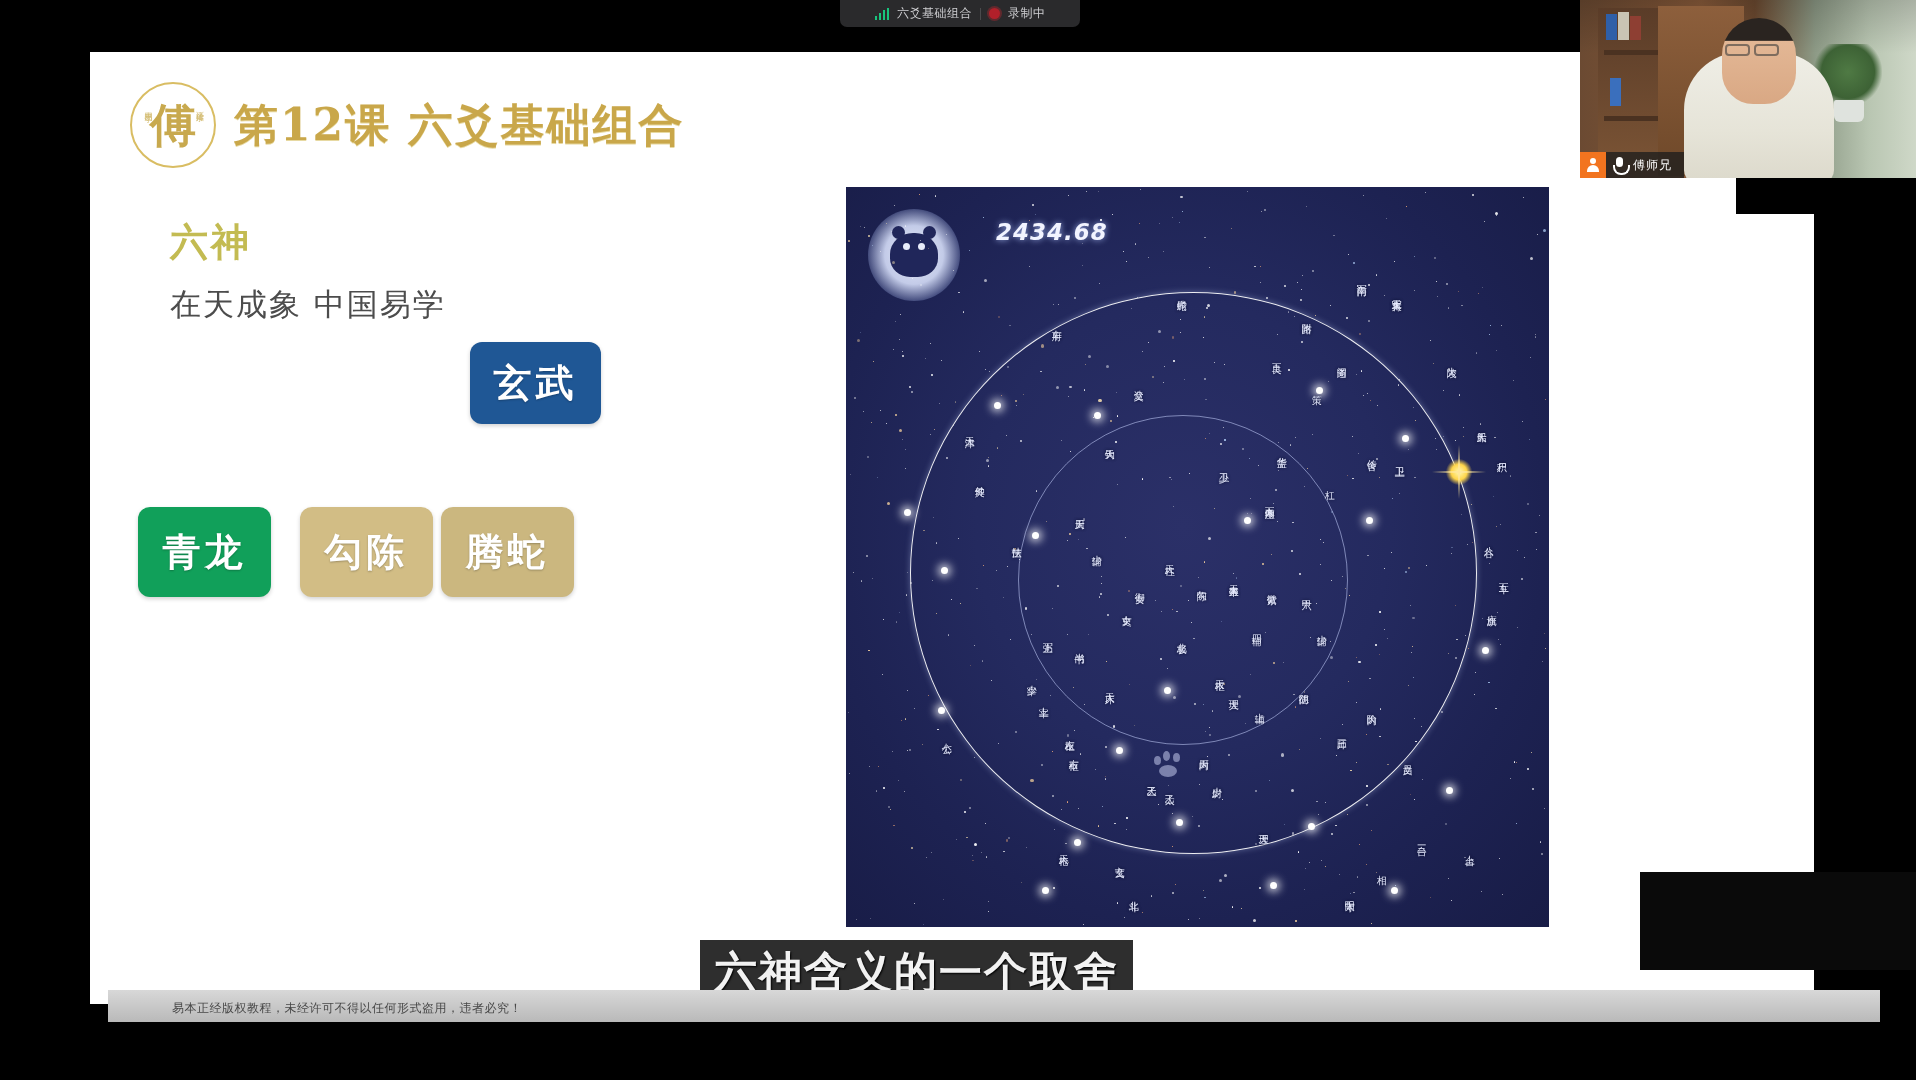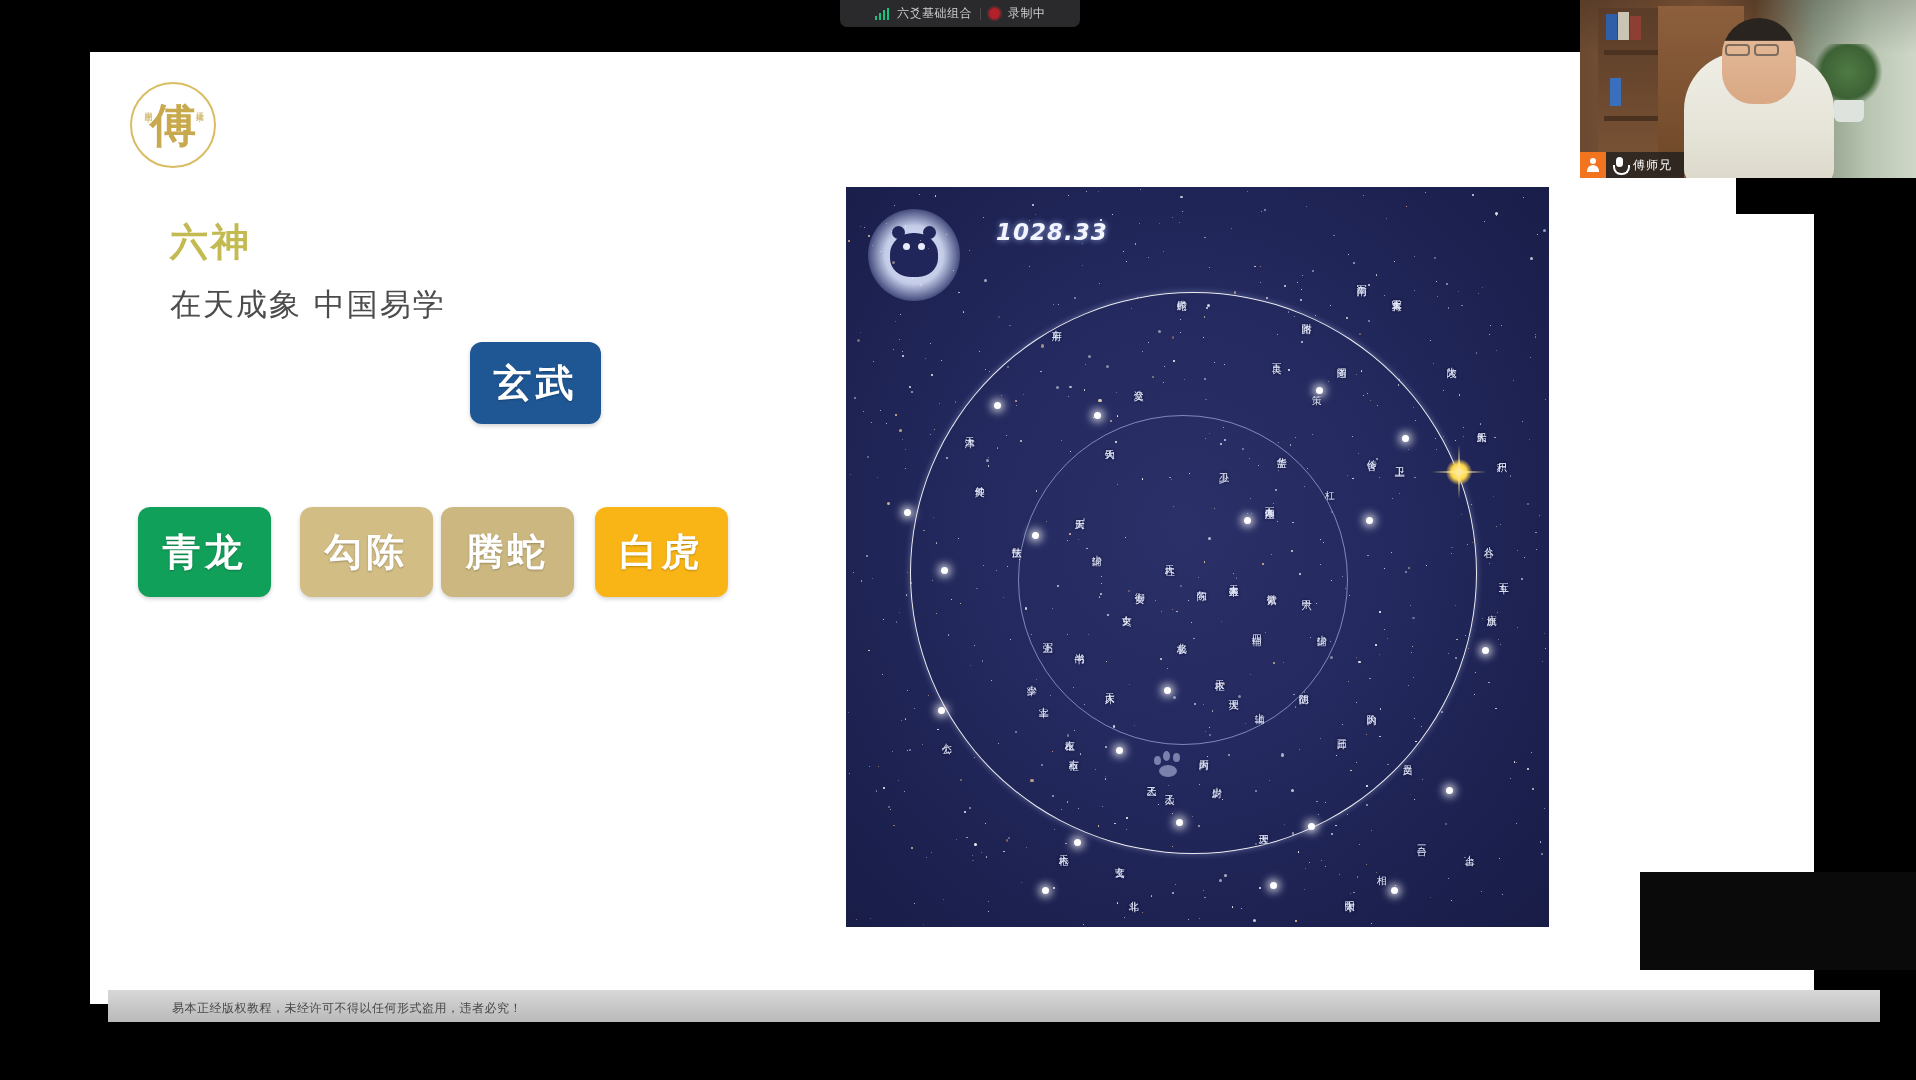--- a/index.html
+++ b/index.html
@@ -243,50 +243,48 @@
   </div>
 
   <div class="slide">
 
     <div class="logo-row">
       <div class="seal">
         <span class="side l">中国易学</span>
         <span class="big">傅</span>
         <span class="side r">正经传承</span>
       </div>
+      <div class="slide-title">第12课 六爻基础组合</div>
     </div>
 
     <div class="sec-head">六神</div>
     <div class="sec-sub">在天成象 中国易学</div>
 
     <div class="gbox" id="b0" style="left: 380px; top: 290px; width: 131px; height: 82px; background: rgb(31, 87, 149); color: rgb(255, 255, 255);">
       <span style="font-size: 38px;">玄武</span>
       </div>
     <div class="gbox" id="b1" style="left: 48px; top: 455px; width: 133px; height: 90px; background: rgb(17, 160, 90); color: rgb(255, 255, 255);">
       <span style="font-size: 38px;">青龙</span>
       </div>
     <div class="gbox" id="b2" style="left: 210px; top: 455px; width: 133px; height: 90px; background: rgb(210, 189, 133); color: rgb(255, 255, 255);">
       <span style="font-size: 38px;">勾陈</span>
       </div>
     <div class="gbox" id="b3" style="left: 351px; top: 455px; width: 133px; height: 90px; background: rgb(203, 183, 127); color: rgb(255, 255, 255);">
       <span style="font-size: 38px;">腾蛇</span>
       </div>
-    <div class="gbox" id="b4" style="left: 505px; top: 455px; width: 133px; height: 90px; background: rgb(249, 181, 21); color: rgb(255, 255, 255);">
-      <span style="font-size: 38px;">白虎</span>
-      </div>
 
     <div class="starchart">
       <div class="moonlogo">
         <div class="halo"></div>
         <div class="toad">
             <span class="eye l"></span>
             <span class="eye r"></span>
           </div>
       </div>
-      <div class="chart-date">1028.33</div>
+      <div class="chart-date">2434.68</div>
       <div class="ring outer"></div>
       <div class="innerwrap">
         <div class="ring inner"></div>
       </div>
       <div class="sunstar"></div>
       <div id="starfield">
           <i class="star" style="left:341.8px;top:732.4px;width:1px;height:1px;opacity:0.84;background:#ffffff"></i>
           <i class="star" style="left:184.4px;top:591.6px;width:3.2px;height:3.2px;opacity:0.69;background:#ffd9a0"></i>
           <i class="star" style="left:520.3px;top:598.0px;width:1.5px;height:1.5px;opacity:0.93;background:#ffffff"></i>
           <i class="star" style="left:23.2px;top:578.9px;width:1px;height:1px;opacity:0.60;background:#ffffff"></i>
@@ -997,20 +995,21 @@
         <i style="left:3px;top:6px;width:7px;height:9px"></i>
         <i style="left:12px;top:1px;width:7px;height:10px"></i>
         <i style="left:22px;top:3px;width:7px;height:9px"></i>
         <i style="left:8px;top:15px;width:18px;height:12px"></i>
       </div>
     </div>
   </div>
 
   <div class="blk-right"></div>
 
+  <div class="caption">六神含义的一个取舍</div>
 
   <div class="pip">
     <div class="bg"></div>
     <div class="shelfA"></div>
     <div class="bk" style="left:26px;top:14px;height:26px;background:#2f5fa8"></div>
     <div class="bk" style="left:38px;top:12px;height:28px;background:#c9c4b4"></div>
     <div class="bk" style="left:50px;top:16px;height:24px;background:#8e3f33"></div>
     <div class="bk" style="left:30px;top:78px;height:28px;background:#3a6fbd"></div>
     <div class="door"></div>
     <div class="plant"></div>

